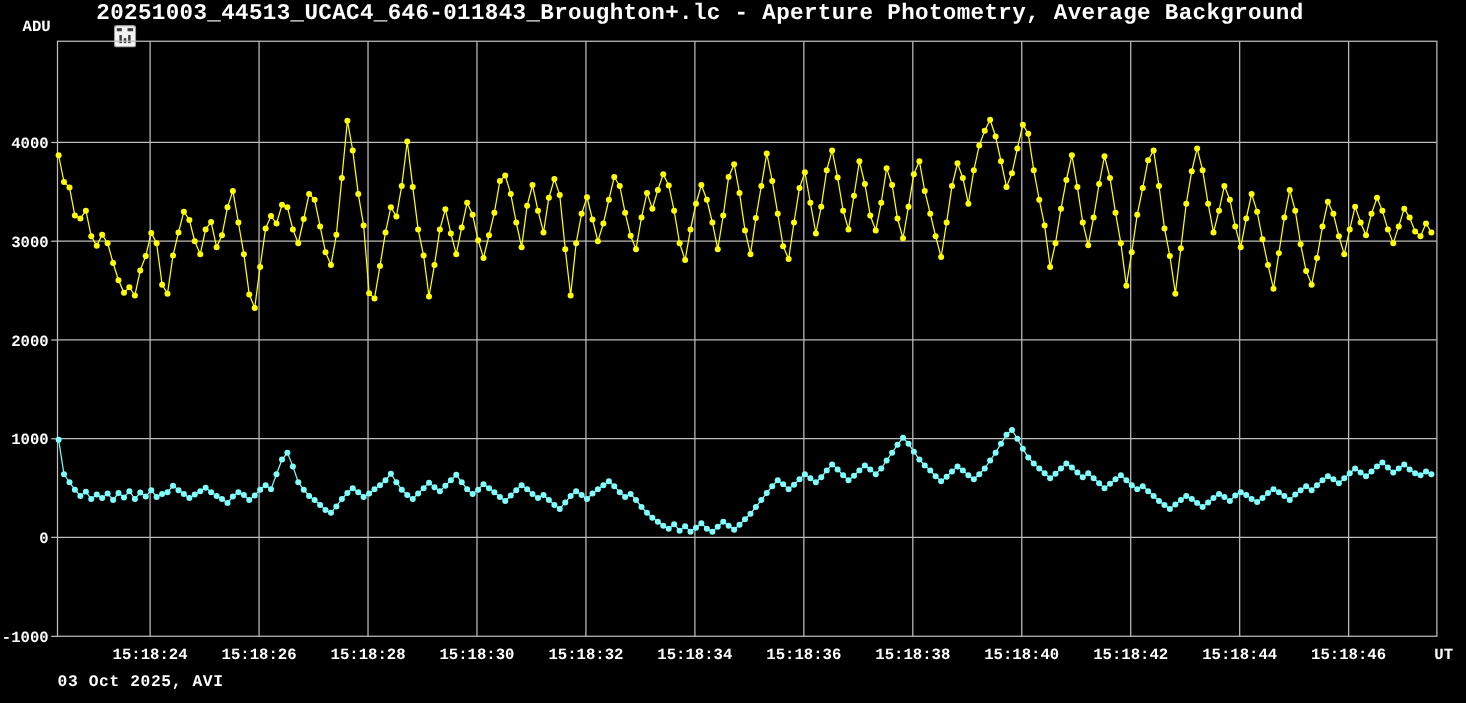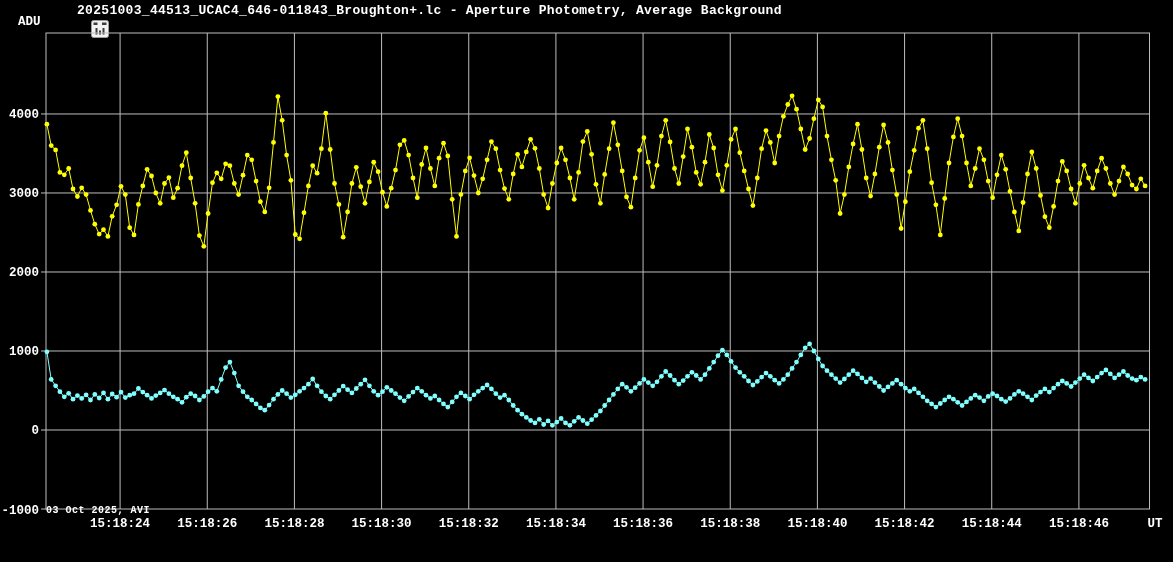--- a/index.html
+++ b/index.html
@@ -1,21 +1,21 @@
 <!DOCTYPE html>
 <html><head>
 <meta charset="utf-8">
 <style>
   html,body{margin:0;padding:0;background:#000;width:1173px;height:562px;overflow:hidden;}
   body{position:relative;font-family:"Liberation Mono","DejaVu Sans Mono",monospace;font-weight:bold;color:#fff;}
   .abs{position:absolute;white-space:pre;}
   #titlebar{left:53px;top:2px;display:flex;align-items:flex-start;gap:6px;}
-  #titlebar .t{font-size:13px;line-height:18px;letter-spacing:0.3px;}
+  #titlebar .t{font-size:18px;line-height:18px;letter-spacing:0.3px;}
   #adu-label{left:18px;top:15px;font-size:12.5px;}
-  #footer-label{left:46px;top:505px;font-size:10px;letter-spacing:0.5px;}
+  #footer-label{left:46px;top:538px;font-size:13px;letter-spacing:0.5px;}
   svg text{font-family:"Liberation Mono","DejaVu Sans Mono",monospace;font-weight:bold;}
 </style>
 </head>
 <body>
 
 <span id="adu-label" class="abs">ADU</span>
 
 <div id="titlebar" class="abs">
   <span style="display:inline-block;width:18px;height:18px;">
     <svg width="18" height="18" viewBox="0 0 18 18">

